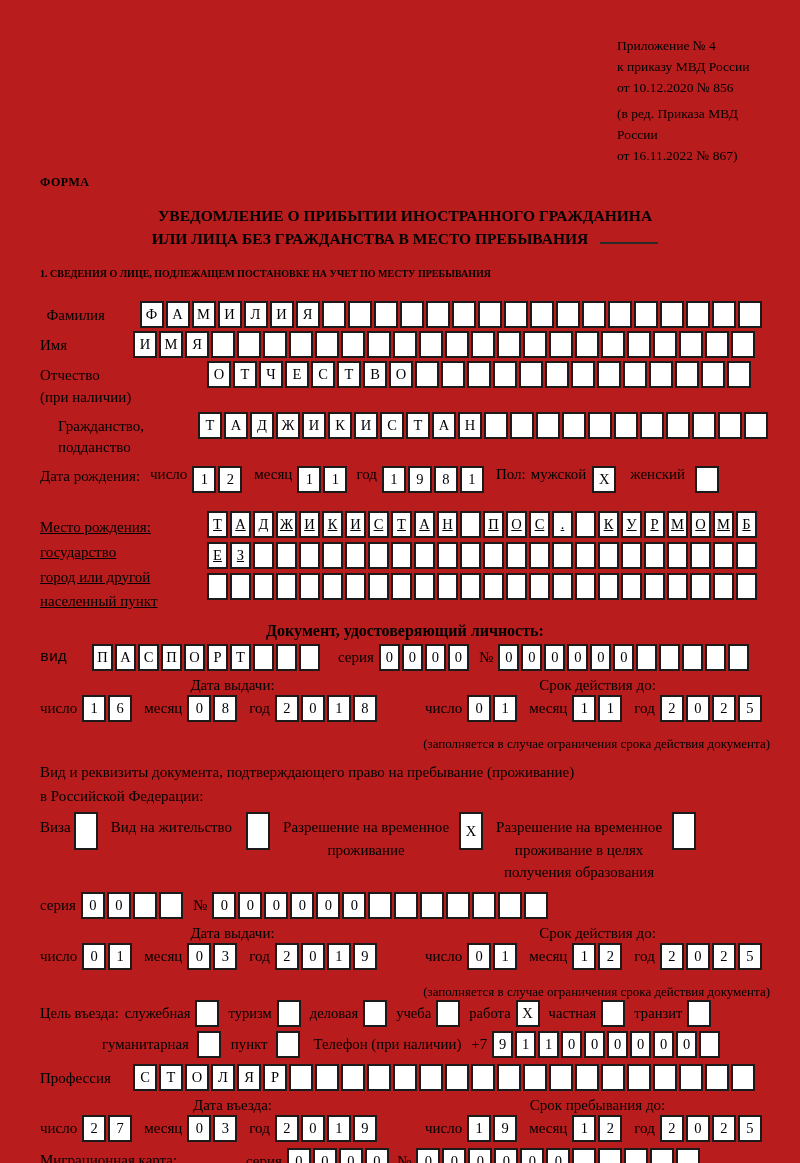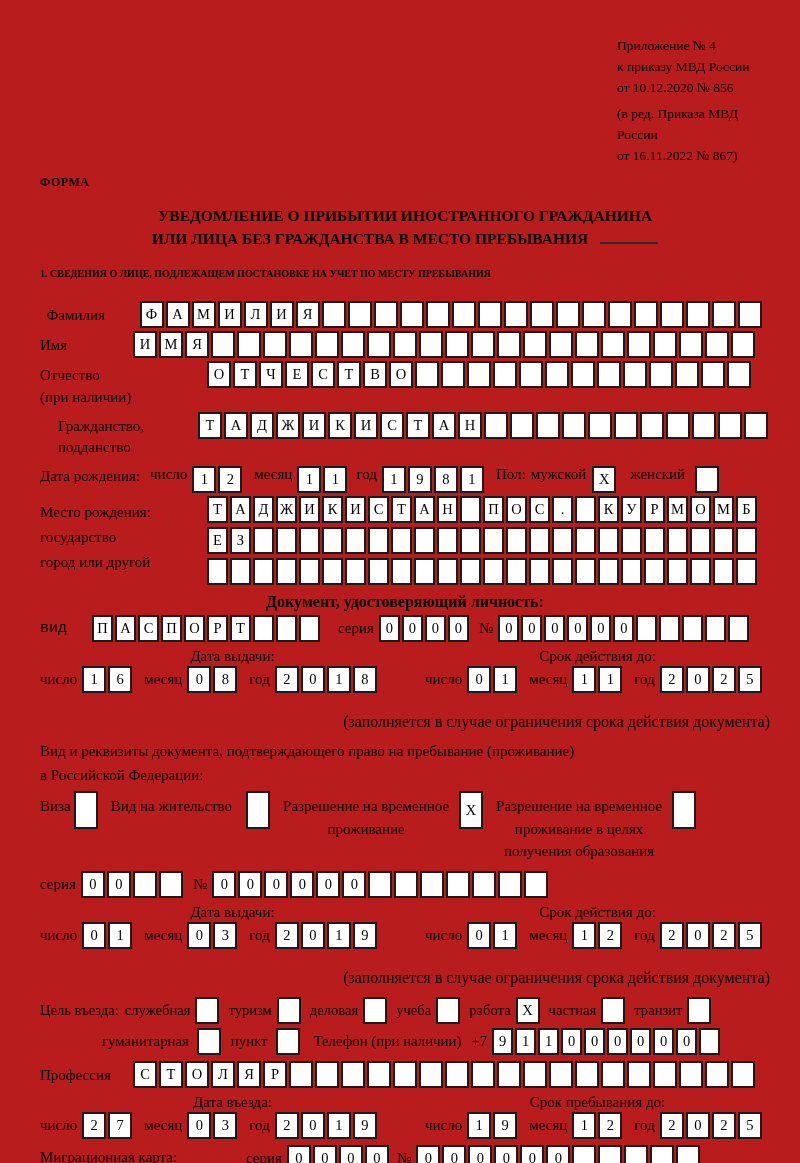--- a/index.html
+++ b/index.html
@@ -32,29 +32,29 @@
   .dlab{margin:0 5px 0 10px; white-space:nowrap;}
   .dlab.first{margin-left:0;}
   
   .doc-h{margin-top:8px; text-align:center; font-weight:bold; font-size:16px;}
   
   .dh{display:flex; margin-top:6px;}
   .dh-l{width:385px; text-align:center;} .dh-r{flex:1; text-align:center;}
   .dr{display:flex; margin-top:1px; align-items:center;}
   .dr-l{width:385px; display:flex; align-items:center;}
   .dr-r{display:flex; align-items:center;}
-  .note{text-align:right; font-size:16px; margin-top:20px;}
+  .note{text-align:right; font-size:13px; margin-top:14px;}
   .para{margin-top:8px; line-height:1.6;}
   
   .opts{display:flex; align-items:flex-start; margin-top:4px;}
   .opt{display:flex; align-items:flex-start; margin-right:13px;}
   .opt:last-child{margin-right:0;}
   .opt-lbl{text-align:center; line-height:1.5; padding-top:4px;}
   
-  .goal{display:flex; align-items:center; margin-top:10px; font-size:14.6px; white-space:nowrap;}
+  .goal{display:flex; align-items:center; font-size:14.6px; white-space:nowrap;}
   .goal-item{display:flex; align-items:center; margin-right:7px;}
   .goal-item .cell{margin-left:5px;}
   .phone-row{display:flex; align-items:center; margin-top:4px; margin-left:62px; font-size:14.8px; white-space:nowrap;}
 </style>
 </head>
 <body>
 
 <div class="page">
 
   <div class="annex">
@@ -217,25 +217,26 @@
         <span class="cell">8</span>
         <span class="cell">1</span>
       </div>
     <span class="dlab ml6">Пол:</span>
     <span>мужской</span>
     <span class="cell cb">X</span>
     <span class="ml14">женский</span>
     <span class="cell cb ml10"></span>
   </div>
 
-  <div class="f-row" style="margin-top:3px;">
+  <div class="f-row" style="margin-top:18px;text-decoration:underline;">
     <div class="lbl w167" style="line-height:1.65;">
       <div>Место рождения:</div>
       <div>государство</div>
       <div>город или другой</div>
+      <div>населенный пункт</div>
     </div>
     <div>
       <div class="cells sm" style="margin-bottom:4px;">
           <span class="cell">Т</span>
           <span class="cell">А</span>
           <span class="cell">Д</span>
           <span class="cell">Ж</span>
           <span class="cell">И</span>
           <span class="cell">К</span>
           <span class="cell">И</span>

